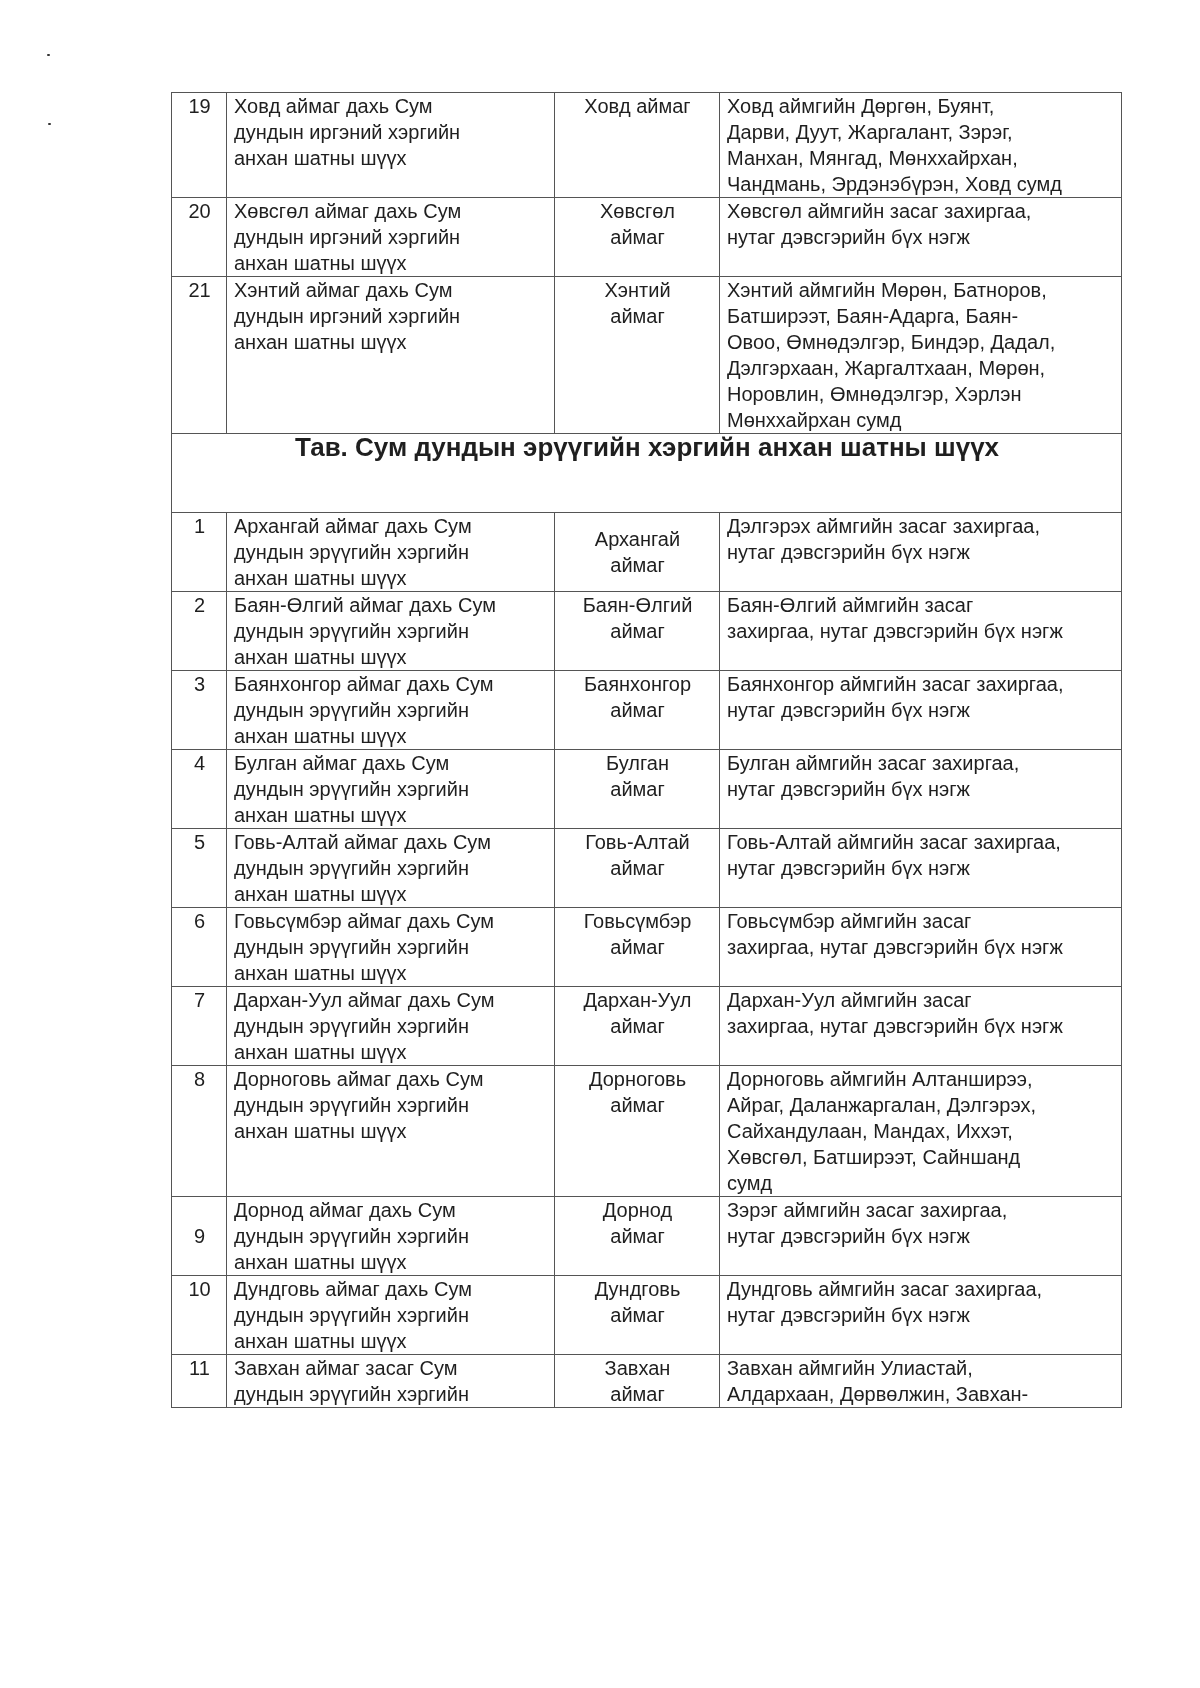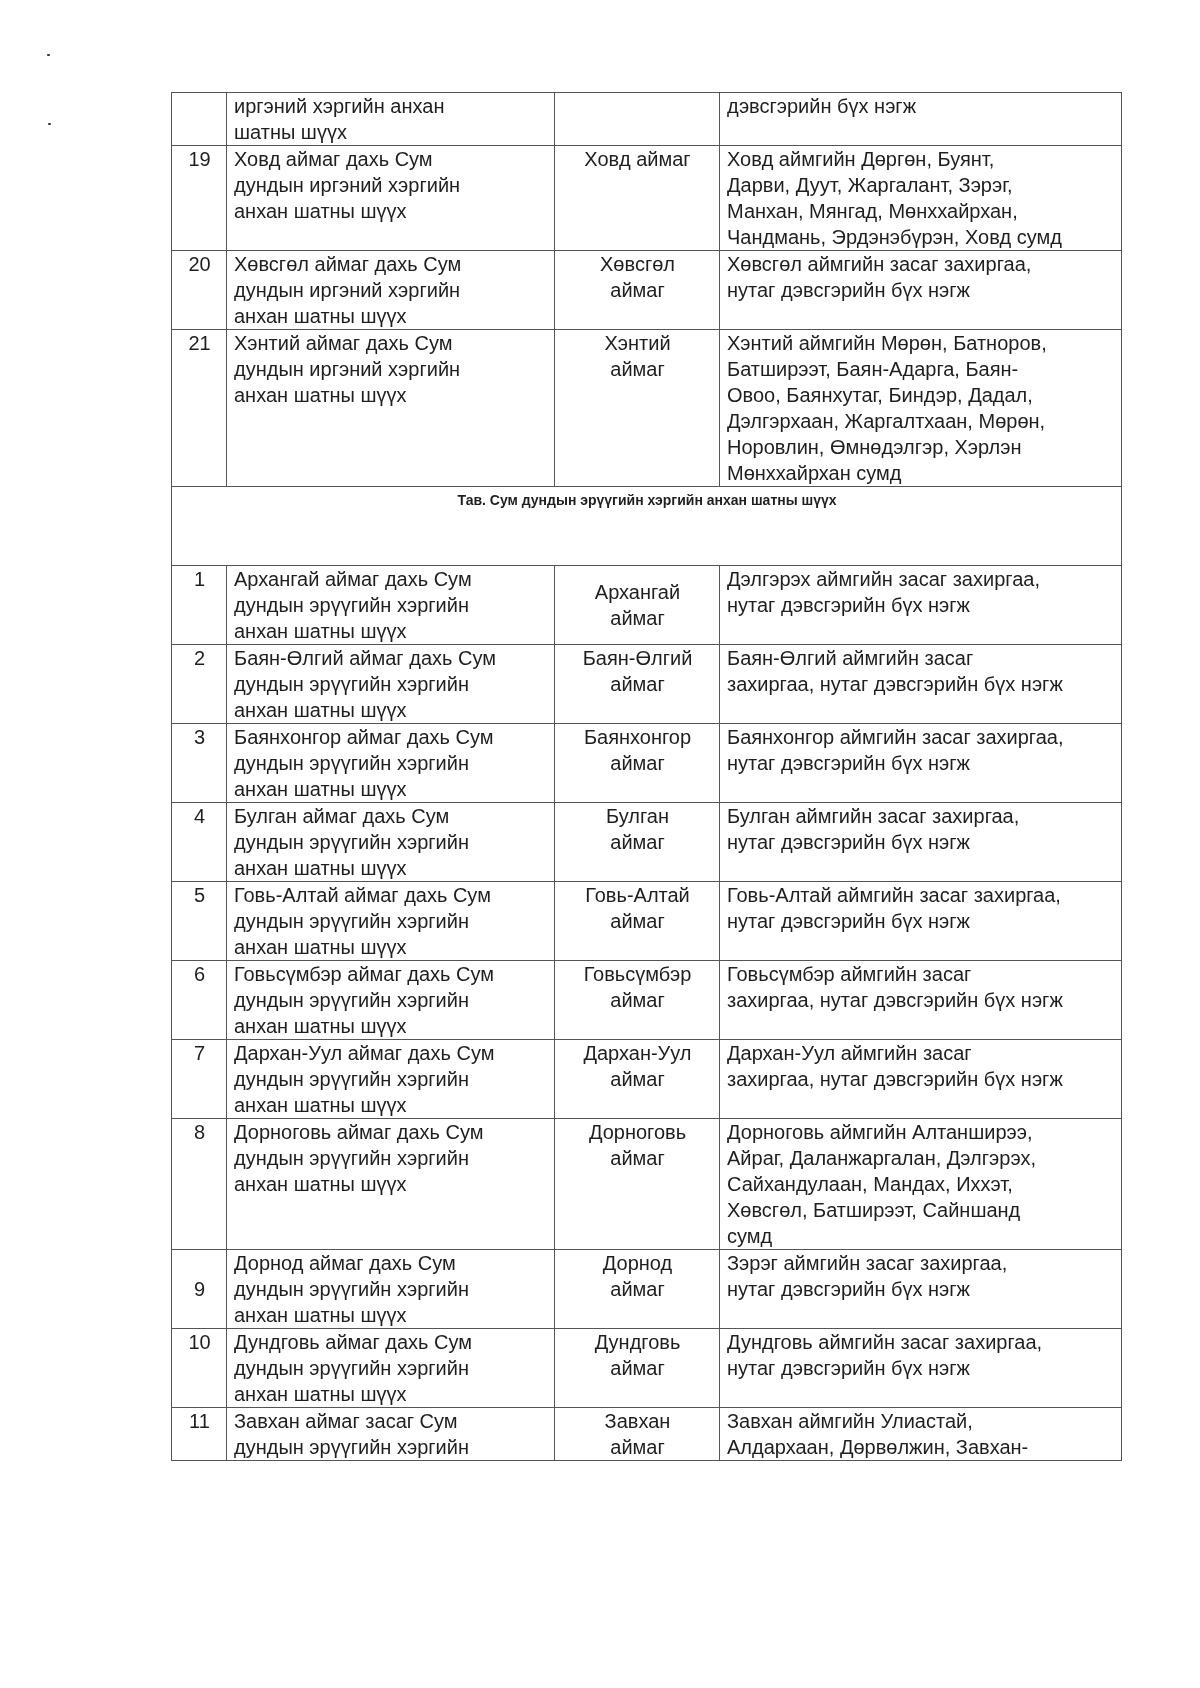--- a/index.html
+++ b/index.html
@@ -22,50 +22,39 @@
   col.c-num { width: 55px; }
   col.c-name { width: 328px; }
   col.c-aimag { width: 165px; }
   col.c-scope { width: 402px; }
   td.num { text-align: center; padding: 0 3px; }
   td.num.mid { vertical-align: middle; }
   td.aimag { text-align: center; margin-top: 25px; }
   td.aimag.mid { vertical-align: middle; }
   td.section {
     text-align: center; font-weight: bold; vertical-align: middle;
-    height: 78px; font-size: 14px;
+    height: 78px; font-size: 26px;
   }
   .line { display: block; white-space: nowrap; }
   .u { text-decoration-color: #6e6e6e; text-underline-offset: 2px; }
 </style>
 </head>
 <body>
 
 <span class="speck a"></span>
 <span class="speck b"></span>
 
 <table class="doc">
   <colgroup>
     <col class="c-num">
       <col class="c-name">
       <col class="c-aimag">
       <col class="c-scope">
   </colgroup>
   <tbody id="tbody-civil">
-    <tr style="height:52px">
-      <td class="num"></td>
-      <td class="name">
-        <span class="line">иргэний хэргийн анхан</span>
-        <span class="line">шатны шүүх</span>
-      </td>
-      <td class="aimag"></td>
-      <td class="scope">
-        <span class="line">дэвсгэрийн бүх нэгж</span>
-      </td>
-    </tr>
   <tr>
         <td class="num">19</td>
         <td class="name">
           <span class="line">Ховд аймаг дахь Сум</span>
           <span class="line">дундын иргэний хэргийн</span>
           <span class="line">анхан шатны шүүх</span>
         </td>
         <td class="aimag">
           <span class="line">Ховд аймаг</span>
         </td>
@@ -99,21 +88,21 @@
           <span class="line">дундын иргэний хэргийн</span>
           <span class="line">анхан шатны шүүх</span>
         </td>
         <td class="aimag">
           <span class="line">Хэнтий</span>
           <span class="line">аймаг</span>
         </td>
         <td class="scope">
           <span class="line"><span>Хэнтий аймгийн </span><span class="u">Мөрөн,</span><span> Батноров,</span></span>
           <span class="line"><span>Батширээт, Баян-Адарга, Баян-</span></span>
-          <span class="line"><span>Овоо, </span><span class="u">Баянхутаг,</span><span> Биндэр, Дадал,</span></span>
+          <span class="line"><span>Овоо, </span><span class="u">Өмнөдэлгэр,</span><span> Биндэр, Дадал,</span></span>
           <span class="line"><span>Дэлгэрхаан, Жаргалтхаан, Мөрөн,</span></span>
           <span class="line"><span>Норовлин, Өмнөдэлгэр, Хэрлэн</span></span>
           <span class="line"><span class="u">Мөнххайрхан</span><span> сумд</span></span>
         </td>
       </tr>
     </tbody>
   <tbody>
     <tr>
       <td colspan="4" class="section">Тав. Сум дундын эрүүгийн хэргийн анхан шатны шүүх</td>
     </tr>

